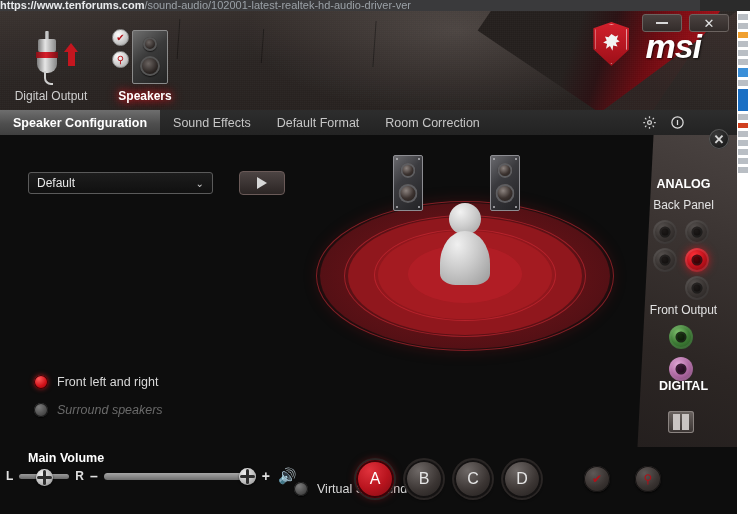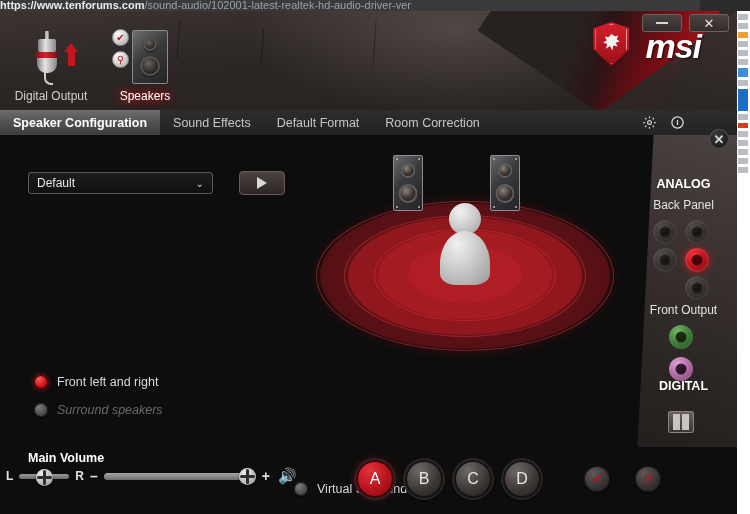--- a/index.html
+++ b/index.html
@@ -91,21 +91,21 @@
   .winbtn .min-bar { width: 12px; height: 2px; background: #d8d8d8; display: block; }
 
   
   .devices { position: absolute; left: 0; top: 10px; z-index: 30; }
   .device { position: absolute; text-align: center; }
   .device .lbl { font-size: 12px; margin-top: 4px; white-space: nowrap; }
   .device.digital { left: 6px; top: 8px; width: 90px; }
   .device.digital .lbl { color: #cfcfcf; }
   .device.speakers { left: 104px; top: 8px; width: 82px; }
   .device.speakers .lbl {
-    color: #ffffff; font-weight: normal;
+    color: #ffffff; font-weight: bold;
     text-shadow: 0 0 7px #c01820, 0 0 12px #c01820;
   }
   .jackwrap { position: relative; height: 56px; }
 
   
   .plug { position: absolute; left: 28px; top: 2px; width: 26px; height: 54px; }
   .plug .pin { position: absolute; left: 11px; top: 0; width: 4px; height: 9px;
     background: linear-gradient(90deg, #8e8e8e, #dcdcdc, #777); border-radius: 1px; }
   .plug .body { position: absolute; left: 4px; top: 8px; width: 18px; height: 13px;
     background: linear-gradient(90deg, #7d7d7d, #e4e4e4 40%, #8a8a8a); border-radius: 2px; }

